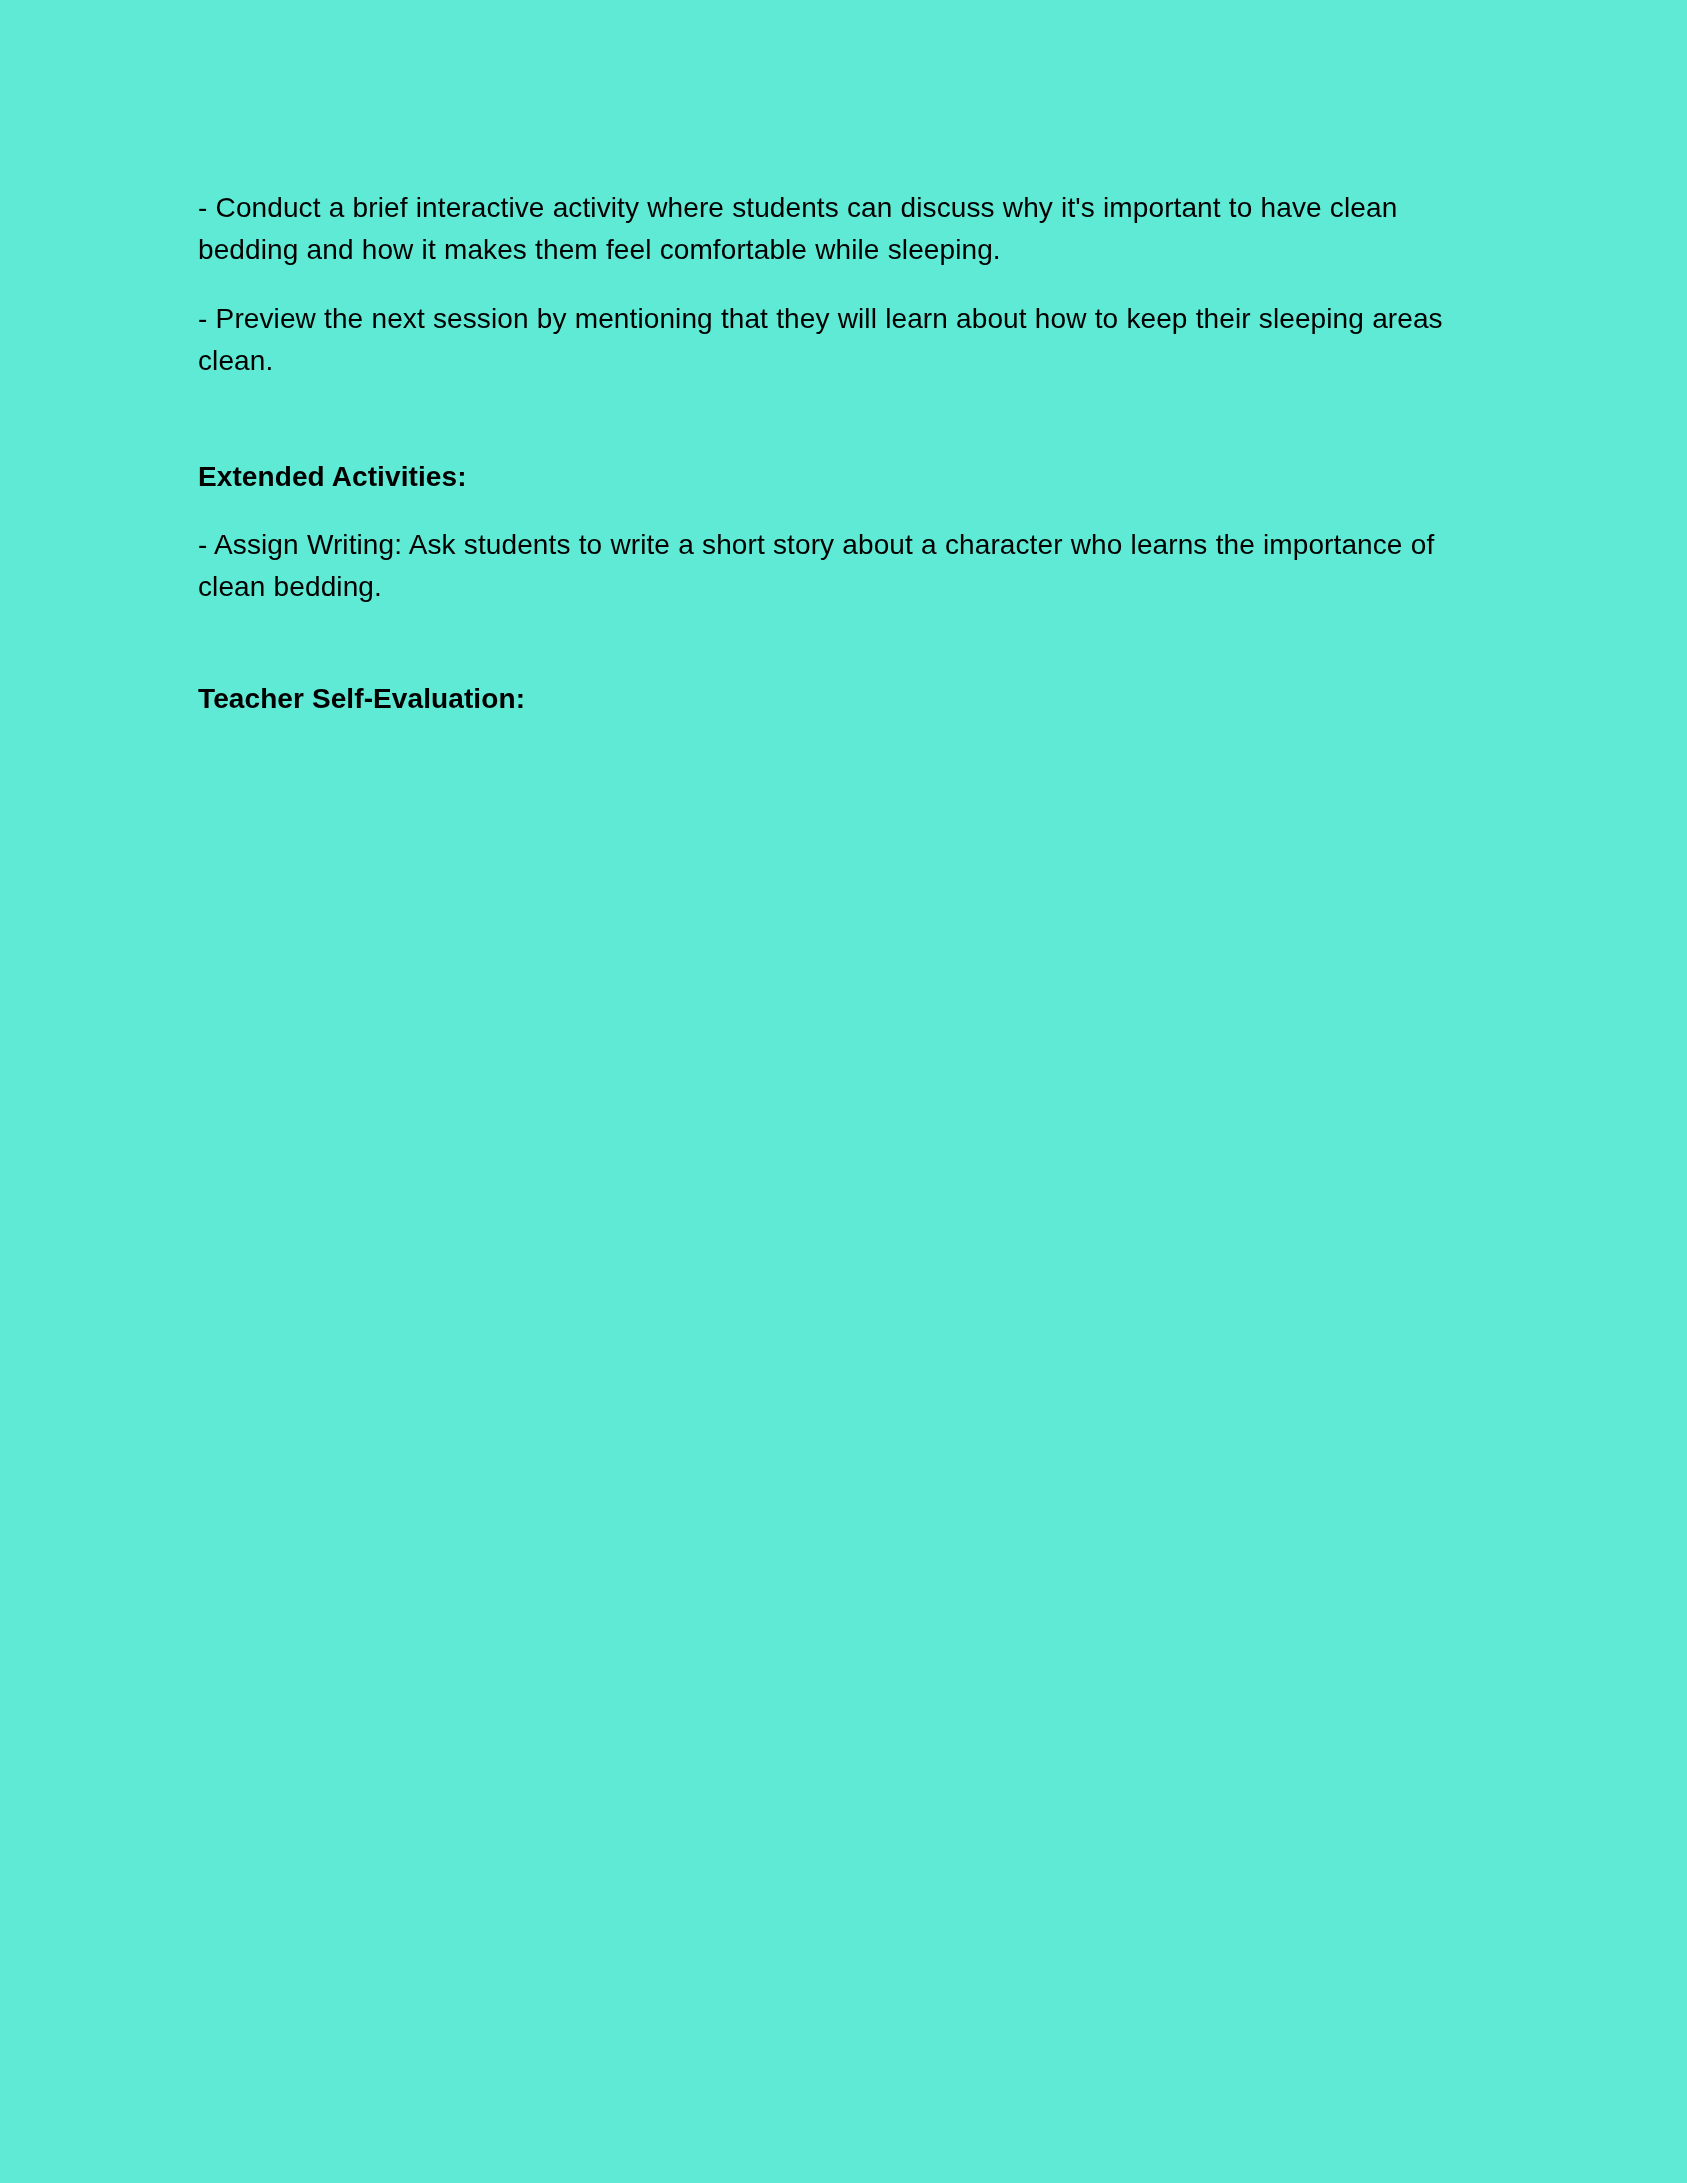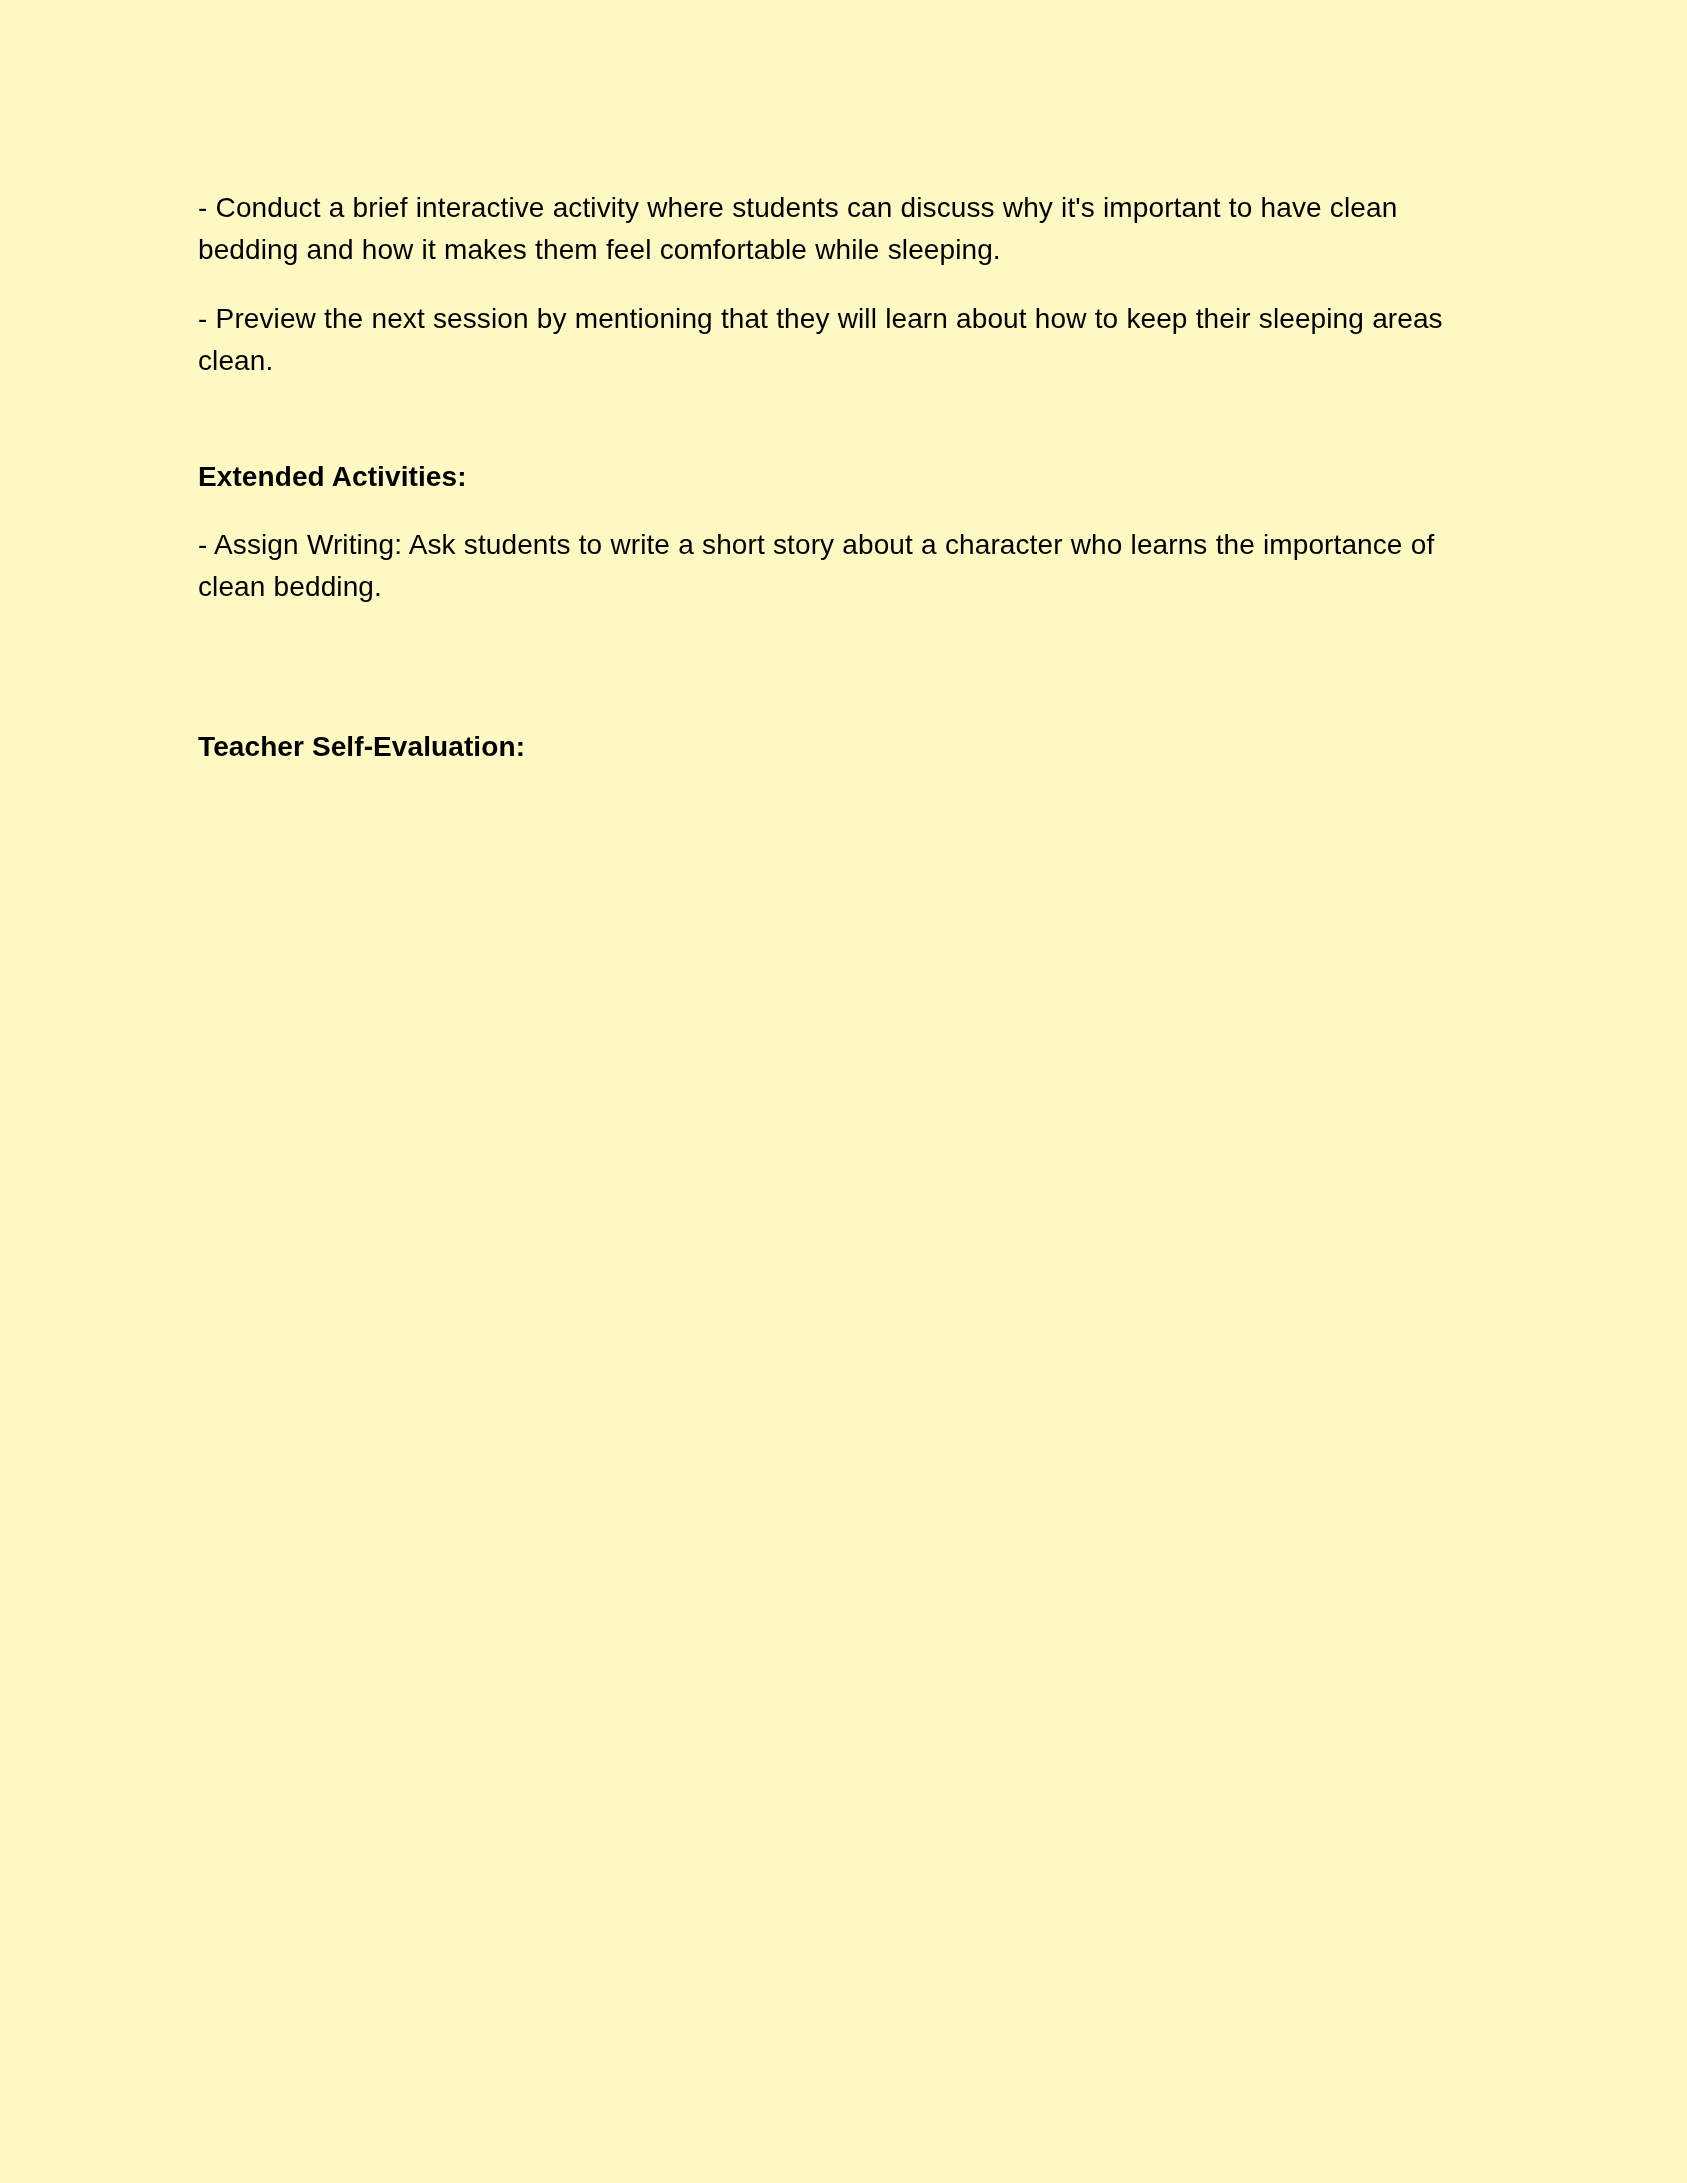--- a/index.html
+++ b/index.html
@@ -4,21 +4,21 @@
 <style>
   html, body {
     margin: 0;
     padding: 0;
     background: #ffffff;
   }
   .page {
     position: relative;
     width: 1687px;
     height: 2183px;
-    background: #fef9c3;
+    background: #5eead4;
     box-sizing: border-box;
     overflow: hidden;
   }
   .content {
     position: absolute;
     left: 198px;
     top: 187px;
     width: 1293px;
   }
   .para {
@@ -37,21 +37,21 @@
     line-height: 42px;
     font-weight: bold;
     color: #000000;
     margin: 0 0 26.5px 0;
     letter-spacing: 0.1px;
   }
   .gap-before-extended {
     margin-top: 74px;
   }
   .gap-before-selfeval {
-    margin-top: 118px;
+    margin-top: 70px;
   }
 </style>
 </head>
 <body>
 
 <div class="page">
   <div class="content">
 
     <p class="para">- Conduct a brief interactive activity where students can discuss why it's important to have clean bedding and how it makes them feel comfortable while sleeping.</p>
 

